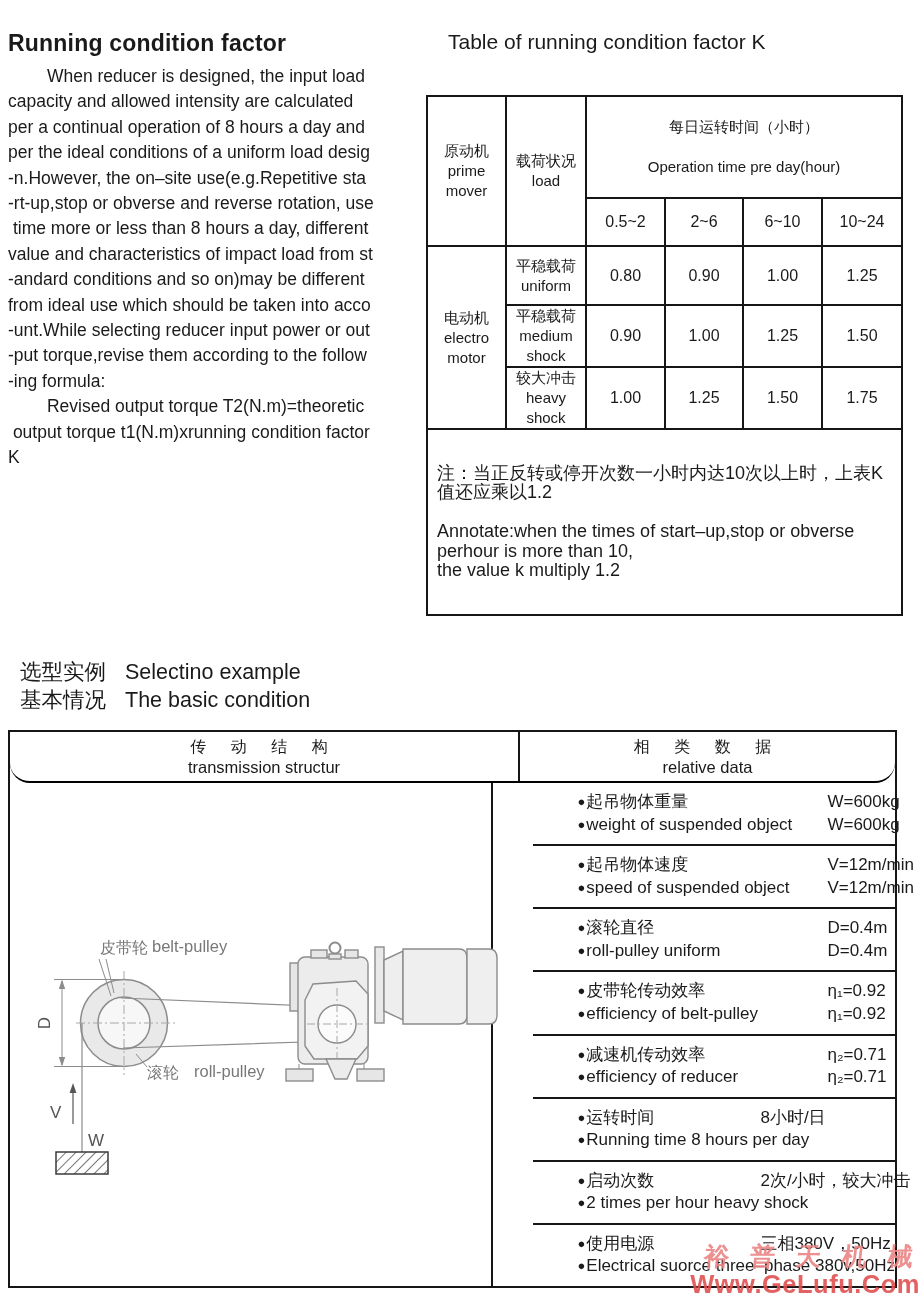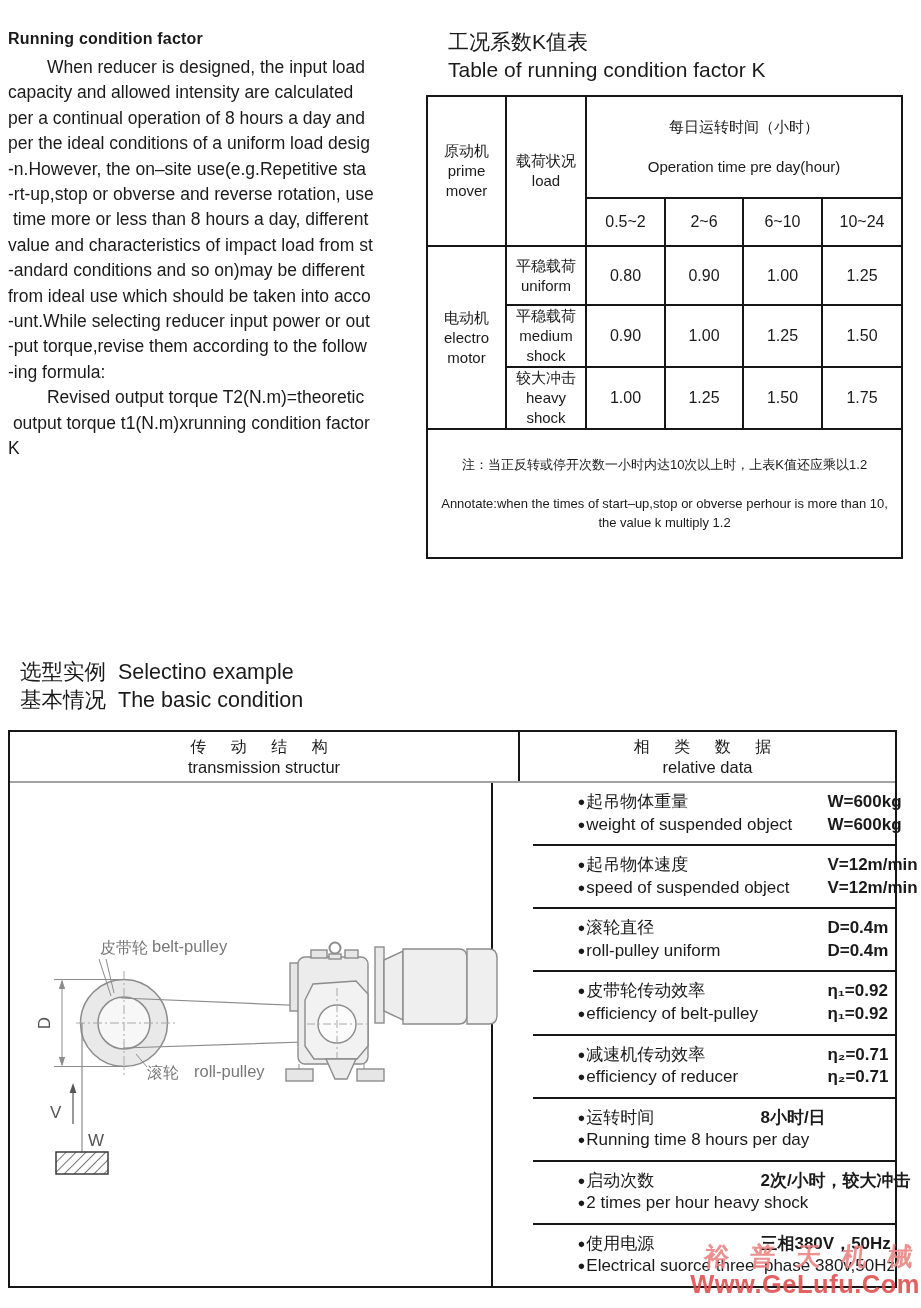--- a/index.html
+++ b/index.html
@@ -1,56 +1,56 @@
 <!DOCTYPE html>
 <html><head>
 <meta charset="utf-8">
 <style>
   html,body{margin:0;padding:0;background:#fff;}
   .page{position:relative;width:921px;height:1308px;background:#ffffff;overflow:hidden;
         font-family:"Liberation Sans","DejaVu Sans",sans-serif;color:#1a1a1a;}
 
   
   .left-text{position:absolute;left:8px;top:30px;width:418px;}
-  .left-text h1{font-size:16px;font-weight:bold;margin:0 0 7px 0;letter-spacing:.2px;}
+  .left-text h1{font-size:23px;font-weight:bold;margin:0 0 7px 0;letter-spacing:.2px;}
   .left-text p{margin:0;font-size:17.5px;line-height:25.4px;white-space:pre-wrap;}
 
   
   .ktable-head{position:absolute;left:448px;top:28px;font-size:21px;line-height:28px;}
 
   
   table.ktable{position:absolute;left:426px;top:95px;width:475px;border-collapse:collapse;table-layout:fixed;}
   table.ktable td{border:2px solid #161616;text-align:center;vertical-align:middle;
                   white-space:pre-line;font-size:15px;line-height:20px;padding:0;}
   table.ktable td.num{font-size:16px;}
   table.ktable tr.r1{height:62px;} table.ktable tr.r2{height:48px;}
   table.ktable tr.r3{height:59px;} table.ktable tr.r4{height:57px;}
   table.ktable tr.r5{height:56px;} table.ktable tr.r6{height:74px;}
-  table.ktable td.note{text-align:center;padding:5px 9px;font-size:13px;line-height:19.5px;}
+  table.ktable td.note{text-align:left;padding:14px 9px;font-size:18px;line-height:19.5px;}
 
   
   .example-head{position:absolute;left:20px;top:658px;font-size:21.5px;line-height:28px;}
-  .example-head .ex-en{margin-left:12px;}
+  .example-head .ex-en{margin-left:19px;}
 
   
   .btable{position:absolute;left:8px;top:730px;width:889px;height:558px;border:2px solid #161616;box-sizing:border-box;}
-  .bt-header{display:flex;height:49px;border-bottom:2px solid #a3a3a3;}
+  .bt-header{display:flex;height:49px;border-bottom:2px solid #000000;border-radius:20px;}
   .bt-hcell{flex:1;display:flex;flex-direction:column;justify-content:center;align-items:center;}
   .bt-hcell.bt-left{flex:none;width:510px;border-right:2px solid #161616;box-sizing:border-box;}
   .h-zh{font-size:16px;letter-spacing:10px;line-height:21px;}
   .h-en{font-size:16.5px;line-height:21px;}
   .bt-body{display:flex;height:503px;}
   .bt-diagram{width:510px;border-right:2px solid #161616;box-sizing:border-box;position:relative;}
   .bt-diagram svg{position:absolute;left:0;top:0;}
   .bt-rows{flex:1;display:flex;flex-direction:column;margin-left:40px;}
   .rel-row{flex:1;border-bottom:2px solid #161616;display:flex;flex-direction:column;
            justify-content:center;padding-left:44px;box-sizing:border-box;}
   .rel-row:last-child{border-bottom:none;}
   .line{position:relative;line-height:22.5px;font-size:17px;white-space:nowrap;}
-  .line .val{position:absolute;left:250px;top:0;font-weight:bold;}
+  .line .val{position:absolute;left:250px;top:0;}
   .rel-row:nth-child(n+6) .line .val{left:183px;}
   .bullet{font-size:13px;margin-right:1px;vertical-align:1px;}
 
   
   .dlab{font-size:16px;fill:#787878;}
   .dlab-en{font-size:16.5px;fill:#787878;}
   .ddim{font-size:17px;fill:#555;}
 
   
   .watermark{position:absolute;left:678px;top:1242px;width:242px;text-align:right;opacity:.9;pointer-events:none;}
@@ -76,21 +76,20 @@
 from ideal use which should be taken into acco
 -unt.While selecting reducer input power or out
 -put torque,revise them according to the follow
 -ing formula:
         Revised output torque T2(N.m)=theoretic
  output torque t1(N.m)xrunning condition factor
 K</p>
   </section>
 
   <div class="ktable-head">
-    <div>工况系数K值表</div>
     <div>Table of running condition factor K</div>
   </div>
 
   <table class="ktable">
     <colgroup>
       <col style="width:79px">
         <col style="width:80px">
         <col style="width:79px">
       <col style="width:78px">
         <col style="width:79px">

